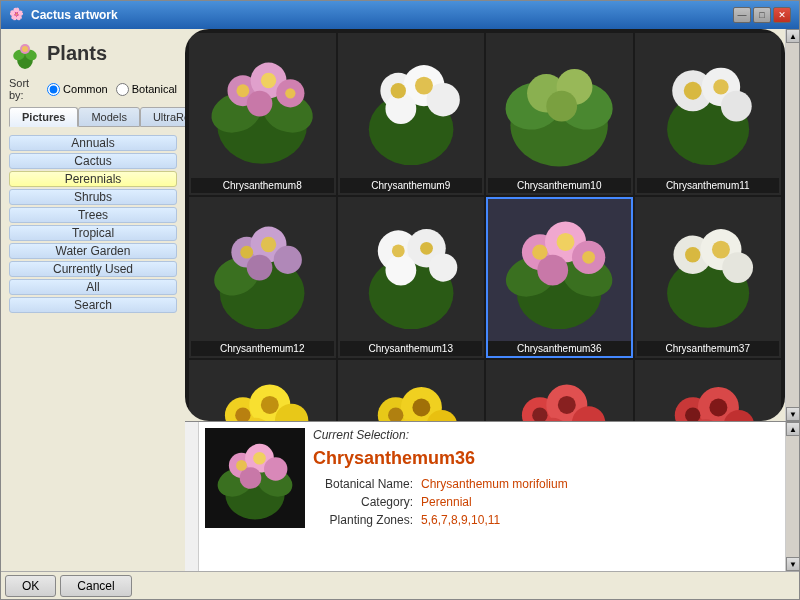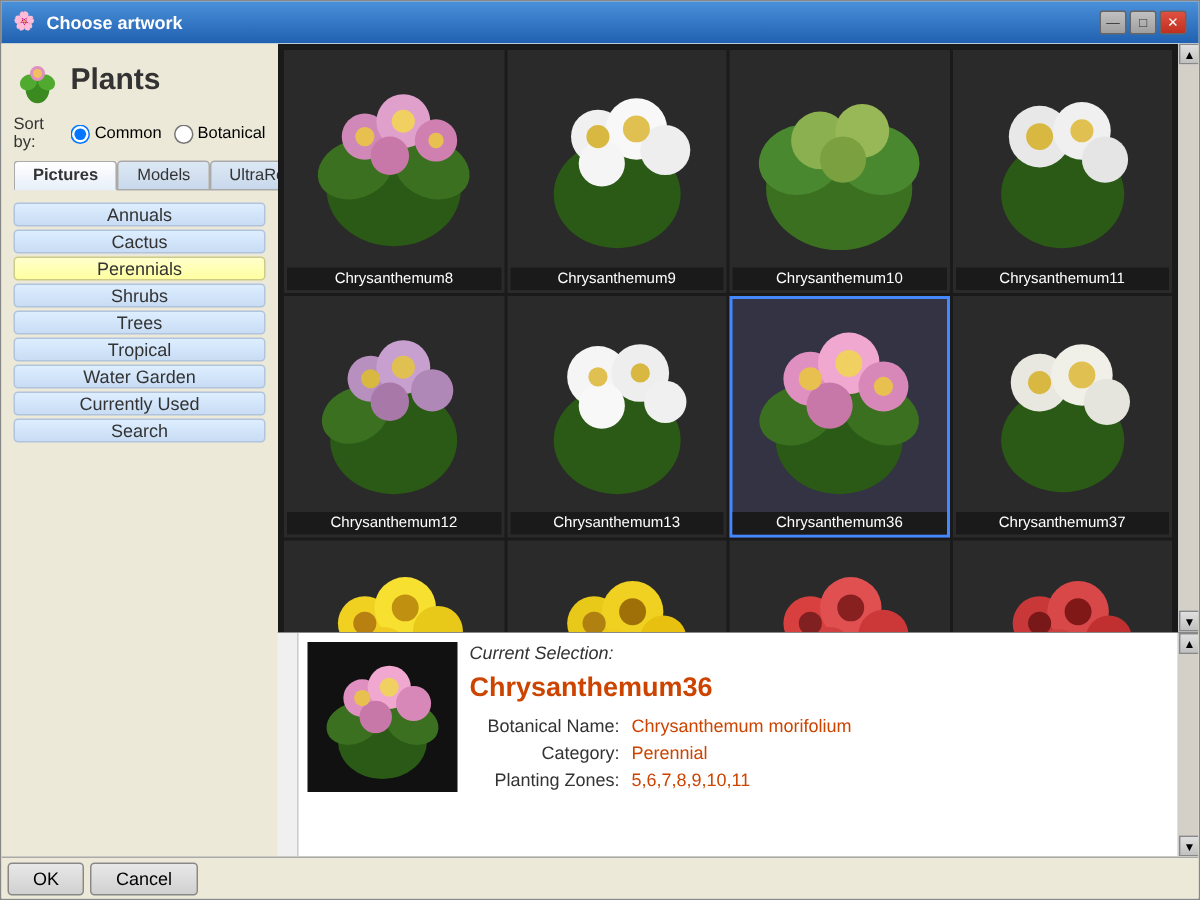--- a/index.html
+++ b/index.html
@@ -179,20 +179,21 @@
       flex-direction: column;
       overflow: hidden;
     }
 
     .grid-area {
       flex: 1;
       overflow-y: auto;
       overflow-x: hidden;
       background: #1a1a1a;
       padding: 4px;
+      border-radius: 24px;
     }
 
     .grid-container {
       display: grid;
       grid-template-columns: repeat(4, 1fr);
       gap: 2px;
     }
 
     .grid-item {
       background: #2a2a2a;
@@ -383,21 +384,21 @@
       flex-shrink: 0;
     }
   </style>
 </head>
 <body>
 
 <div class="window">
 
   <div class="title-bar">
     <div class="title-bar-icon">🌸</div>
-    <span class="title-bar-text">Choose artwork</span>
+    <span class="title-bar-text">Cactus artwork</span>
     <div class="title-bar-buttons">
       <div class="title-btn">—</div>
       <div class="title-btn">□</div>
       <div class="title-btn close">✕</div>
     </div>
   </div>
 
   <div class="window-body">
     <div class="main-area">
 
@@ -435,20 +436,21 @@
 
         <div>
           <button class="category-btn">Annuals</button>
           <button class="category-btn">Cactus</button>
           <button class="category-btn active">Perennials</button>
           <button class="category-btn">Shrubs</button>
           <button class="category-btn">Trees</button>
           <button class="category-btn">Tropical</button>
           <button class="category-btn">Water Garden</button>
           <button class="category-btn">Currently Used</button>
+          <button class="category-btn">All</button>
           <button class="category-btn">Search</button>
         </div>
       </div>
 
       <div class="right-panel">
         <div class="right-panel-scroll">
           <div class="grid-area">
             <div class="grid-container">
 
               <div class="grid-item">

